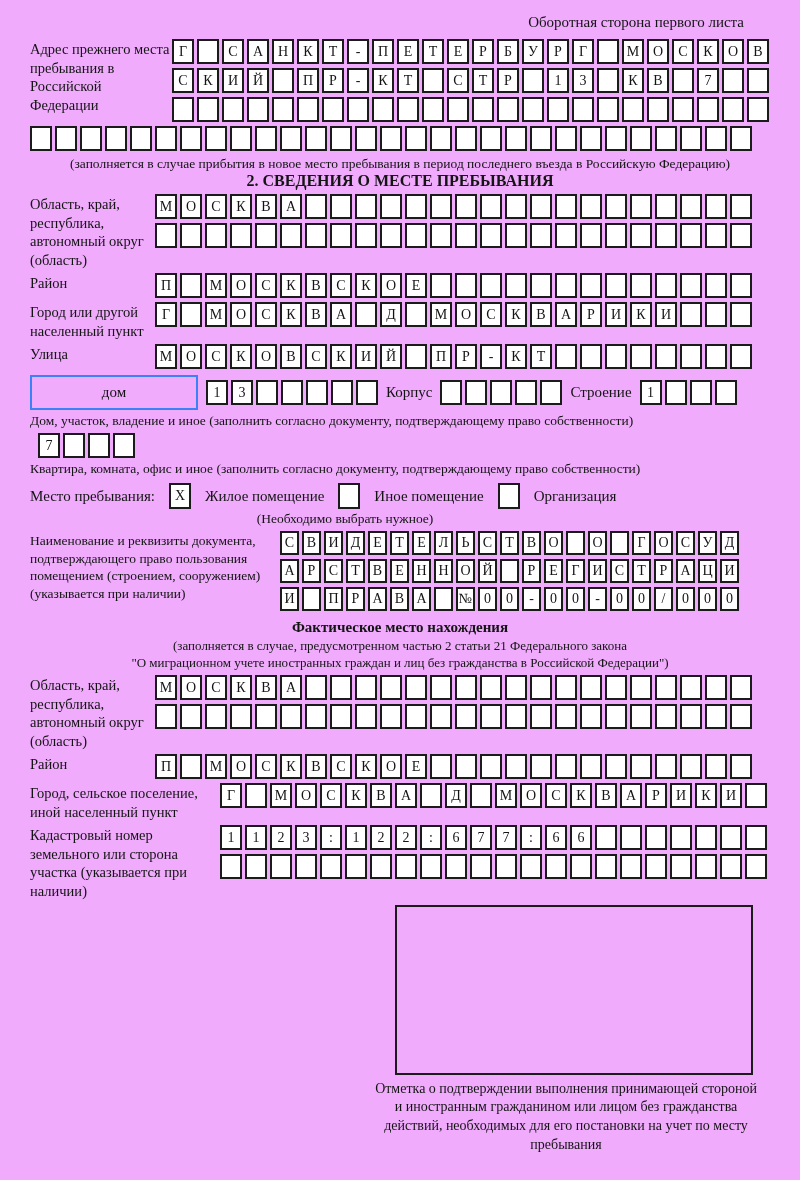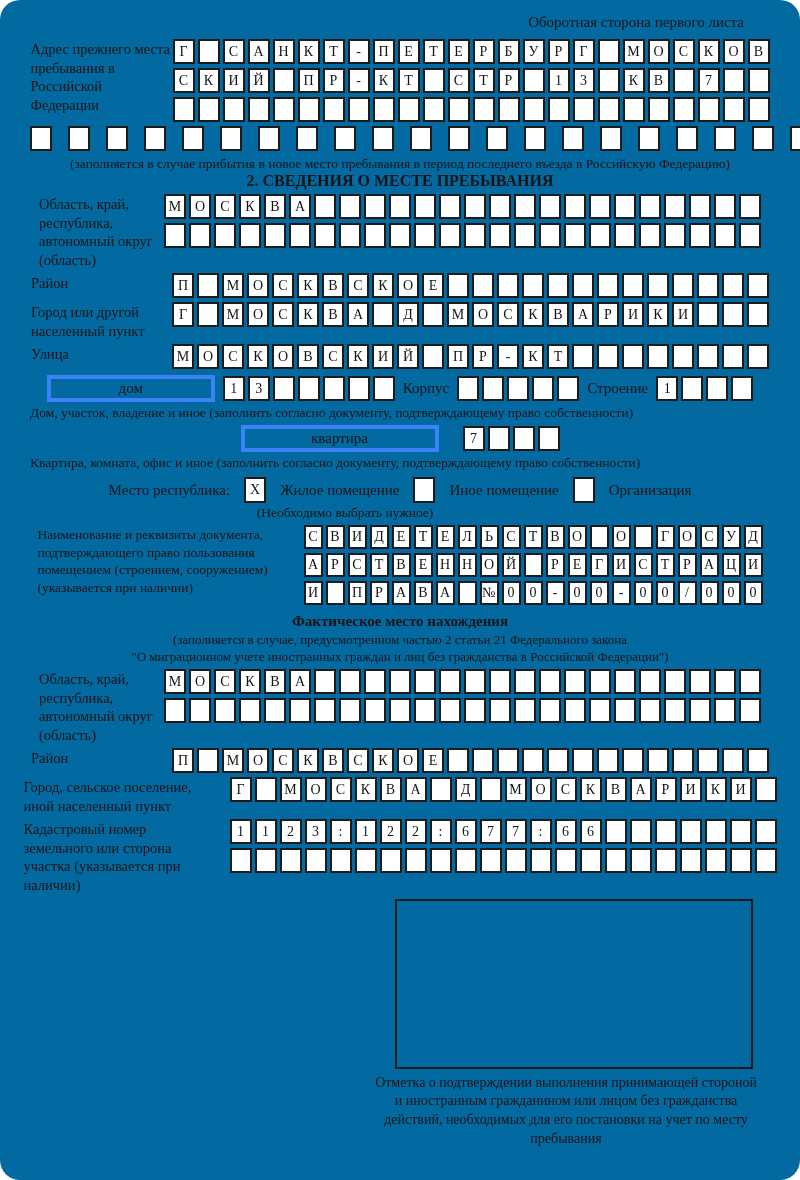--- a/index.html
+++ b/index.html
@@ -1,53 +1,53 @@
 <!DOCTYPE html>
 <html><head>
 <meta charset="utf-8">
 <style>
   * { box-sizing: border-box; }
   html, body { margin:0; padding:0; background:#ffffff; }
   .page {
-    width:800px; height:1180px; margin:0 auto; background:#0369a1;
+    width:800px; height:1180px; margin:0 auto; background:#f0abfc;
     font-family:"Liberation Serif","DejaVu Serif",serif; color:#141414;
-    padding:4px 30px 0 30px; overflow:hidden; position:relative;border-radius:20px;
+    padding:4px 30px 0 30px; overflow:hidden; position:relative;
   }
   .top-note { text-align:right; font-size:15px; margin-top:10px; padding-right:26px; }
-  .frow { display:flex; align-items:flex-start;justify-content:center; }
+  .frow { display:flex; align-items:flex-start; }
   .ai-c { align-items:center; }
   .flabel { flex:0 0 125px; font-size:14.5px; line-height:1.28; padding-top:1px; }
   .w142 { flex-basis:142px; }
   .w190 { flex-basis:190px; }
   .w250 { flex-basis:250px; font-size:13.5px; line-height:1.3; }
   .cellrows { display:flex; flex-direction:column; gap:4px; }
   .cells { display:flex; gap:3px; }
   .cell {
     flex:none; width:22px; height:25px; border:2px solid #1b1b1b;
     display:flex; align-items:center; justify-content:center;
     font-size:14px; background:#fff;
   }
   .cells.sm .cell { width:19px; height:24px; }
   .cb { width:22px; height:26px; }
   .note { text-align:center; font-size:13.5px; margin-top:5px; }
   .note-left { text-align:left; font-size:13.5px; margin-top:3px; }
   .sec-title { text-align:center; font-weight:bold; font-size:16px; margin:0 0 4px 0; }
   .fact-title { text-align:center; font-weight:bold; font-size:15px; margin:8px 0 2px 0; }
   .fact-note { text-align:center; font-size:13px; line-height:1.3; }
   .named-box {
-    flex:none; border:4px solid #3b82f6; height:27px;
+    flex:none; border:2px solid #3b82f6; height:35px;
     display:flex; align-items:center; justify-content:center; font-size:15px;
   }
   .w168 { width:168px; }
   .w198 { width:198px; }
   .inline-label { font-size:15px; white-space:nowrap; }
   .gap14 > * + * { margin-left:14px; }
   .ml8 { margin-left:8px; }
   .mt3 { margin-top:3px; }
-  .mt4 { margin-top:4px;gap:16px; }
+  .mt4 { margin-top:4px; }
   .mt6 { margin-top:6px; }
   .mt8 { margin-top:8px; }
   .choose-note { margin:2px 0 0 150px; width:330px; text-align:center; font-size:13.5px; }
   .stamp-box { margin:4px 0 0 365px; width:358px; height:170px; border:2px solid #1b1b1b; }
   .stamp-note { margin:5px 0 0 340px; width:392px; text-align:center; font-size:14px; line-height:1.35;font-family:Liberation Serif, serif; }
 </style>
 </head>
 <body>
 
 <div class="page">
@@ -343,32 +343,31 @@
     <div class="cells ml8">
         <div class="cell">1</div>
         <div class="cell"></div>
         <div class="cell"></div>
         <div class="cell"></div>
       </div>
   </div>
   <div class="note-left">Дом, участок, владение и иное (заполнить согласно документу, подтверждающему право собственности)</div>
 
   <div class="frow ai-c mt4">
-    <div class="named-box w198">квартира</div>
     <div class="cells ml8">
         <div class="cell">7</div>
         <div class="cell"></div>
         <div class="cell"></div>
         <div class="cell"></div>
       </div>
   </div>
   <div class="note-left">Квартира, комната, офис и иное (заполнить согласно документу, подтверждающему право собственности)</div>
 
   <div class="frow ai-c mt6 gap14">
-    <div class="inline-label">Место республика:</div>
+    <div class="inline-label">Место пребывания:</div>
     <div class="cell cb">X</div>
     <div class="inline-label">Жилое помещение</div>
     <div class="cell cb"></div>
     <div class="inline-label">Иное помещение</div>
     <div class="cell cb"></div>
     <div class="inline-label">Организация</div>
   </div>
   <div class="choose-note">(Необходимо выбрать нужное)</div>
 
   <div class="frow mt4">

